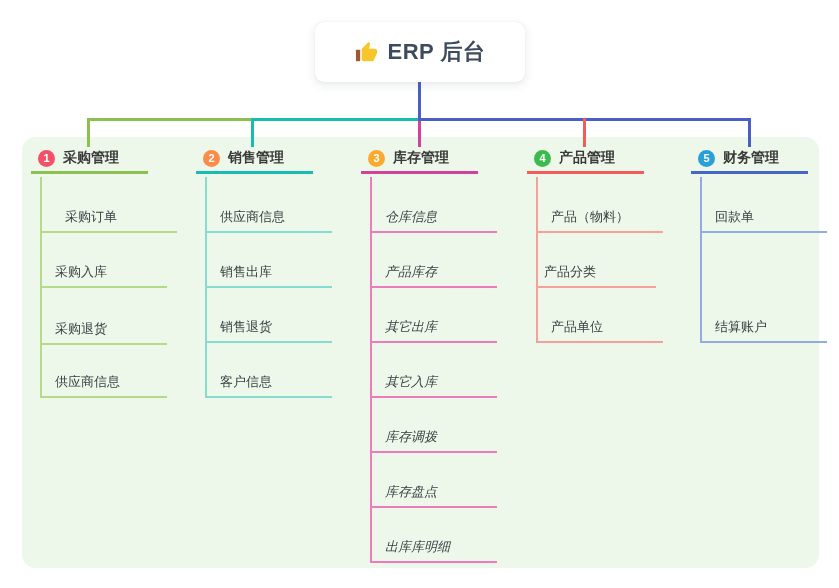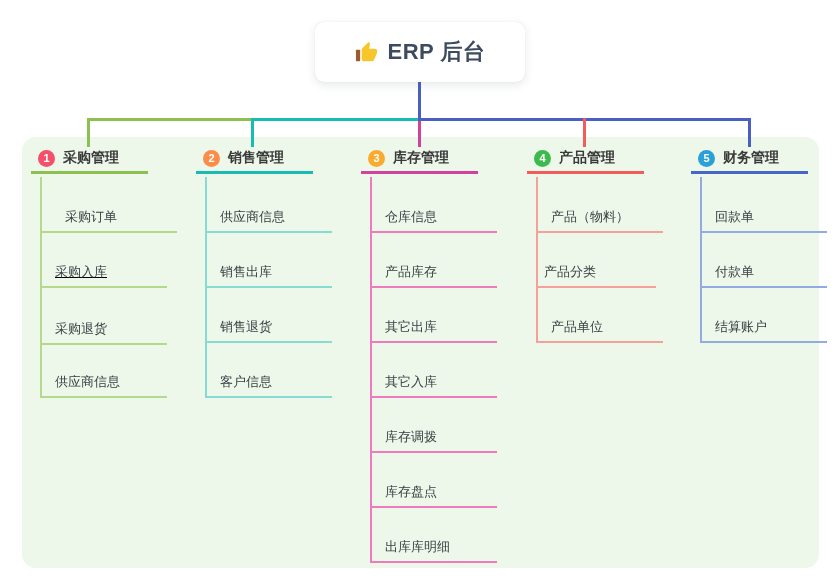--- a/index.html
+++ b/index.html
@@ -55,21 +55,21 @@
   .spine.s3{left:536px;height:166px;background:var(--b3-child);}
   .spine.s4{left:700px;height:166px;background:var(--b4-child);}
   
   .child{
     position:absolute;width:112px;height:32px;box-sizing:content-box;
     border-bottom:2px solid;display:flex;align-items:flex-end;
     padding-left:15px;cursor:pointer;
   }
   .child.b0{left:40px;border-color:var(--b0-child);}
   .child.b1{left:205px;border-color:var(--b1-child);}
-  .child.b2{left:370px;border-color:var(--b2-child);}
+  .child.b2{left:370px;border-color:var(--b2-child);font-style:italic;}
   .child.b3{left:536px;border-color:var(--b3-child);}
   .child.b4{left:700px;border-color:var(--b4-child);}
   .child-label{font-size:13px;color:var(--child-text);white-space:nowrap;padding-bottom:5px;}
 </style>
 </head>
 <body>
 
 <div class="canvas">
 
   <div class="panel"></div>
@@ -115,21 +115,21 @@
 
   <div class="spine s0"></div>
   <div class="spine s1"></div>
   <div class="spine s2"></div>
   <div class="spine s3"></div>
   <div class="spine s4"></div>
 
   <div class="child b0" style="top:199px;padding-left:25px;">
       <span class="child-label">采购订单</span>
     </div>
-  <div class="child b0" style="top:254px;text-decoration:underline;">
+  <div class="child b0" style="top:254px;">
       <span class="child-label">采购入库</span>
     </div>
   <div class="child b0" style="top:311px;">
       <span class="child-label">采购退货</span>
     </div>
   <div class="child b0" style="top:364px;">
       <span class="child-label">供应商信息</span>
     </div>
 
   <div class="child b1" style="top:199px;">
@@ -173,20 +173,17 @@
   <div class="child b3" style="top:254px;padding-left:8px;">
       <span class="child-label">产品分类</span>
     </div>
   <div class="child b3" style="top:309px;">
       <span class="child-label">产品单位</span>
     </div>
 
   <div class="child b4" style="top:199px;">
       <span class="child-label">回款单</span>
     </div>
-  <div class="child b4" style="top:254px;">
-      <span class="child-label">付款单</span>
-    </div>
   <div class="child b4" style="top:309px;">
       <span class="child-label">结算账户</span>
     </div>
 
 </div>
 
 </body></html>

